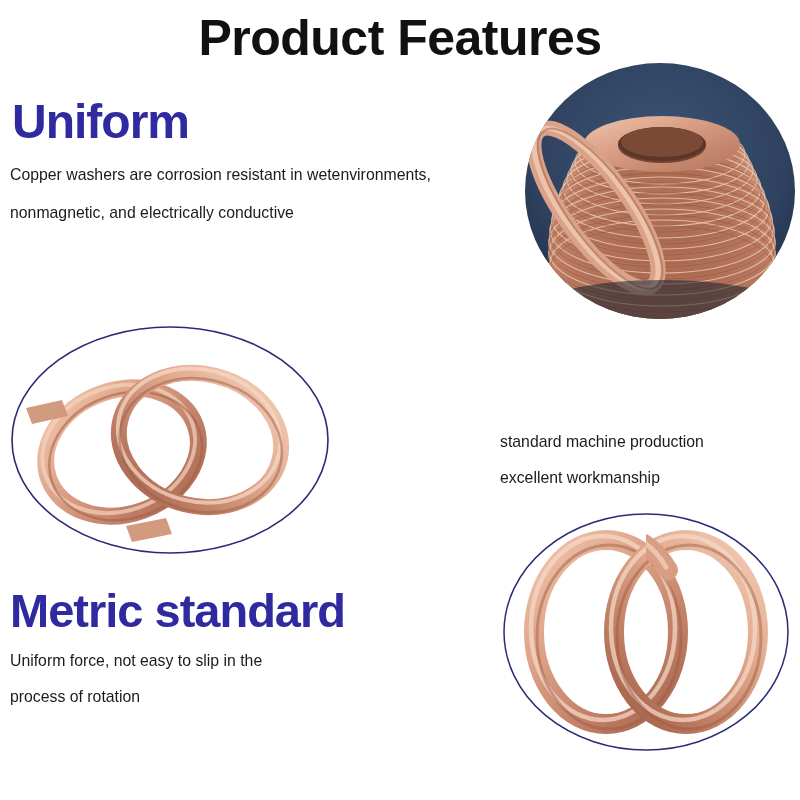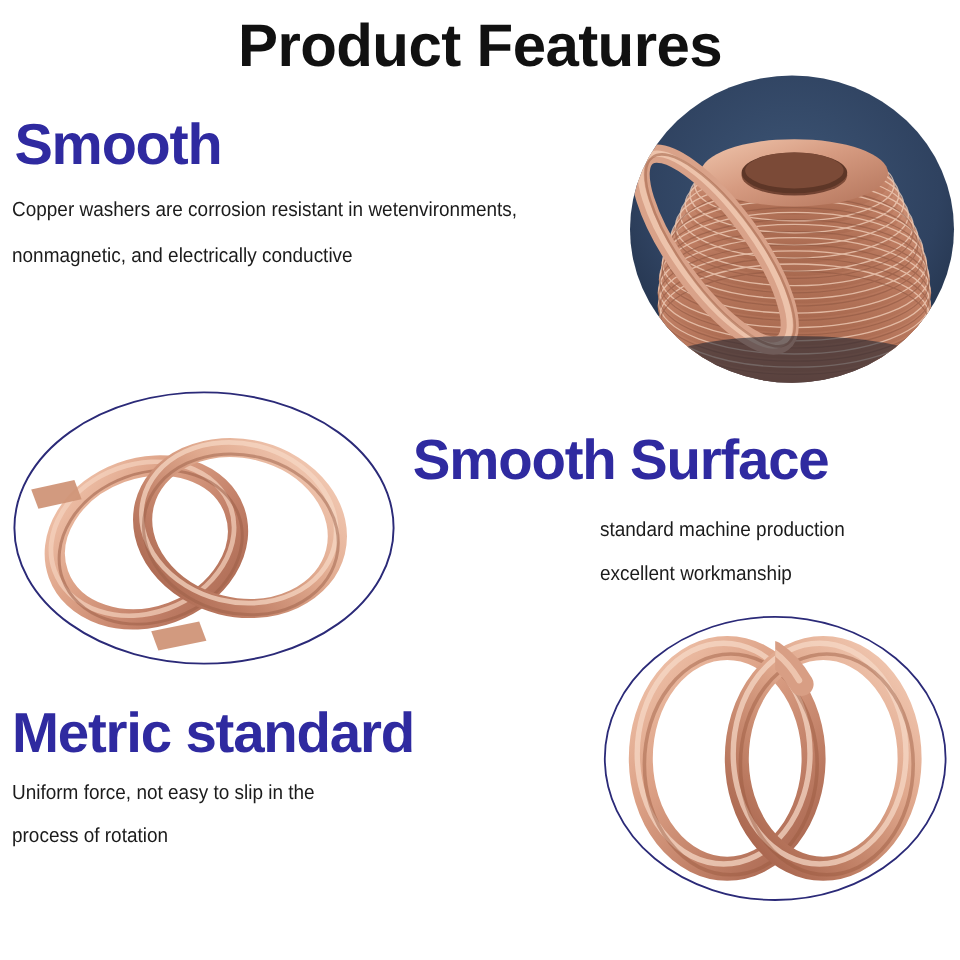--- a/index.html
+++ b/index.html
@@ -77,25 +77,24 @@
   .photo-pair   { left: 4px;   top: 312px; width: 332px; height: 256px; }
   .photo-interlock { left: 494px; top: 508px; width: 304px; height: 248px; }
 </style>
 </head>
 <body>
 
 <div id="infographic">
 
   <div class="page-title">Product Features</div>
 
-  <div class="feature-heading h-copper">Smooth</div>
+  <div class="feature-heading h-copper">Uniform</div>
   <div class="feature-line copper-l1">Copper washers are corrosion resistant in wetenvironments,</div>
   <div class="feature-line copper-l2">nonmagnetic, and electrically conductive</div>
 
-  <div class="feature-heading h-smooth">Smooth Surface</div>
   <div class="feature-line smooth-l1">standard machine production</div>
   <div class="feature-line smooth-l2">excellent workmanship</div>
 
   <div class="feature-heading h-metric">Metric standard</div>
   <div class="feature-line metric-l1">Uniform force, not easy to slip in the</div>
   <div class="feature-line metric-l2">process of rotation</div>
 
   <div class="photo photo-coil">
     <svg width="276" height="262" viewBox="0 0 276 262">
       <defs>

